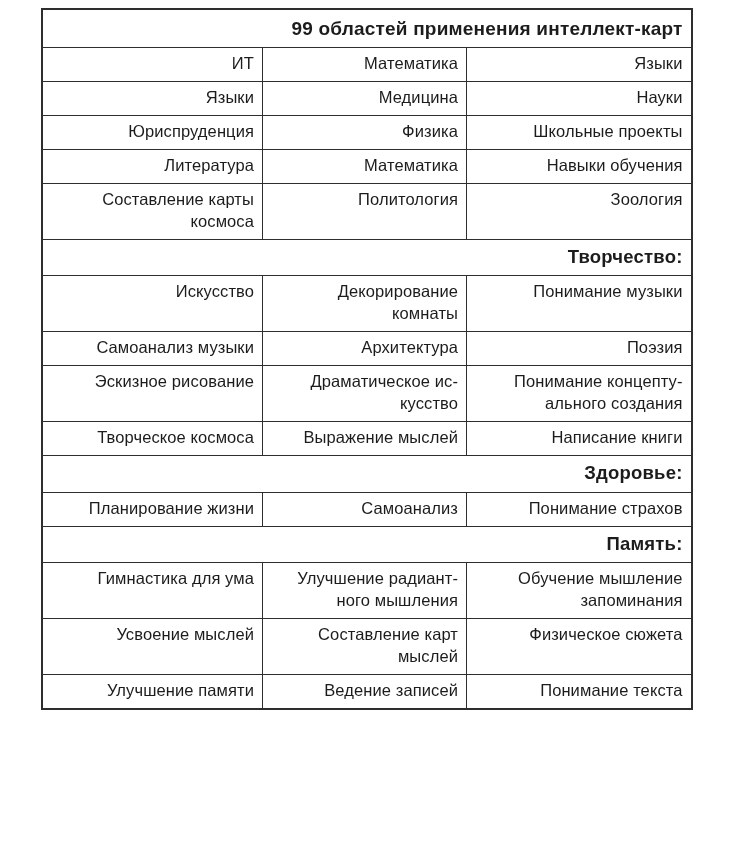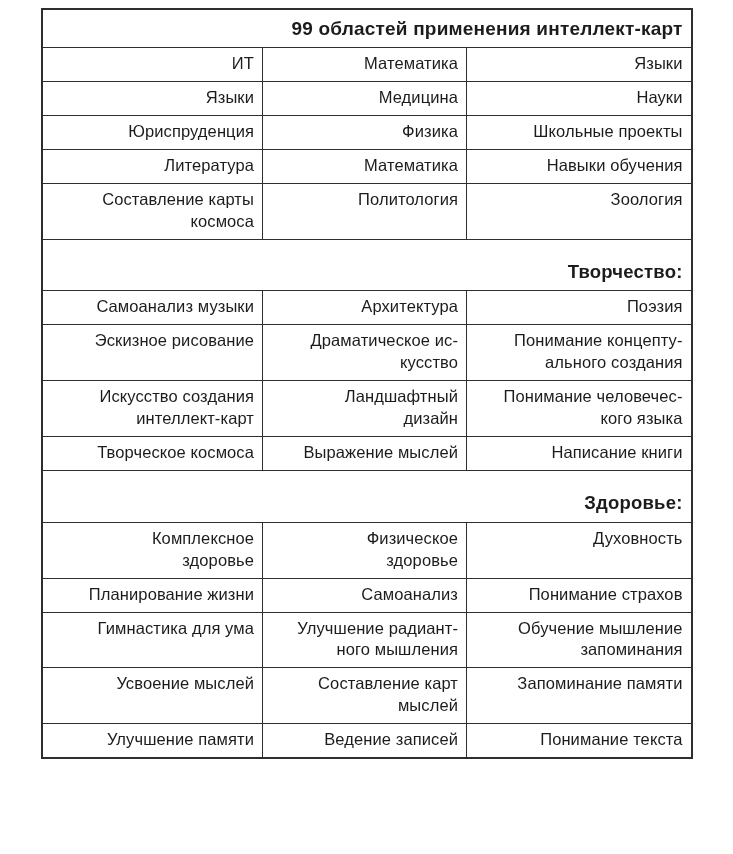--- a/index.html
+++ b/index.html
@@ -40,21 +40,21 @@
   }
   table.app-table th.title-cell {
     font-size: 19px;
     font-weight: 700;
     padding: 6px 8px 6px 8px;
     letter-spacing: 0.2px;
   }
   table.app-table th.section-cell {
     font-size: 18.5px;
     font-weight: 700;
-    padding: 20px 8px 6px 8px;
+    padding: 5px 8px 6px 8px;
     letter-spacing: 0.2px;
   }
 </style>
 </head>
 <body>
 
 <div class="page">
   <table class="app-table">
     <colgroup>
       <col style="width:221px">
@@ -90,73 +90,67 @@
         <td>Составление карты
 космоса</td>
         <td>Политология</td>
         <td>Зоология</td>
       </tr>
 
       <tr>
         <th class="section-cell" colspan="3">Творчество:</th>
       </tr>
       <tr>
+        <td>Искусство</td>
+        <td>Декорирование
+комнаты</td>
+        <td>Понимание музыки</td>
+      </tr>
+      <tr>
         <td>Самоанализ музыки</td>
         <td>Архитектура</td>
         <td>Поэзия</td>
       </tr>
       <tr>
         <td>Эскизное рисование</td>
         <td>Драматическое ис-
 кусство</td>
         <td>Понимание концепту-
 ального создания</td>
       </tr>
       <tr>
-        <td>Искусство создания
-интеллект-карт</td>
-        <td>Ландшафтный
-дизайн</td>
-        <td>Понимание человечес-
-кого языка</td>
-      </tr>
-      <tr>
         <td>Творческое космоса</td>
         <td>Выражение мыслей</td>
         <td>Написание книги</td>
       </tr>
 
       <tr>
         <th class="section-cell" colspan="3">Здоровье:</th>
       </tr>
       <tr>
-        <td>Комплексное
-здоровье</td>
-        <td>Физическое
-здоровье</td>
-        <td>Духовность</td>
-      </tr>
-      <tr>
         <td>Планирование жизни</td>
         <td>Самоанализ</td>
         <td>Понимание страхов</td>
       </tr>
 
+      <tr>
+        <th class="section-cell" colspan="3">Память:</th>
+      </tr>
       <tr>
         <td>Гимнастика для ума</td>
         <td>Улучшение радиант-
 ного мышления</td>
         <td>Обучение мышление
 запоминания</td>
       </tr>
       <tr>
         <td>Усвоение мыслей</td>
         <td>Составление карт
 мыслей</td>
-        <td>Запоминание памяти</td>
+        <td>Физическое сюжета</td>
       </tr>
       <tr>
         <td>Улучшение памяти</td>
         <td>Ведение записей</td>
         <td>Понимание текста</td>
       </tr>
     </tbody>
   </table>
 </div>
 

